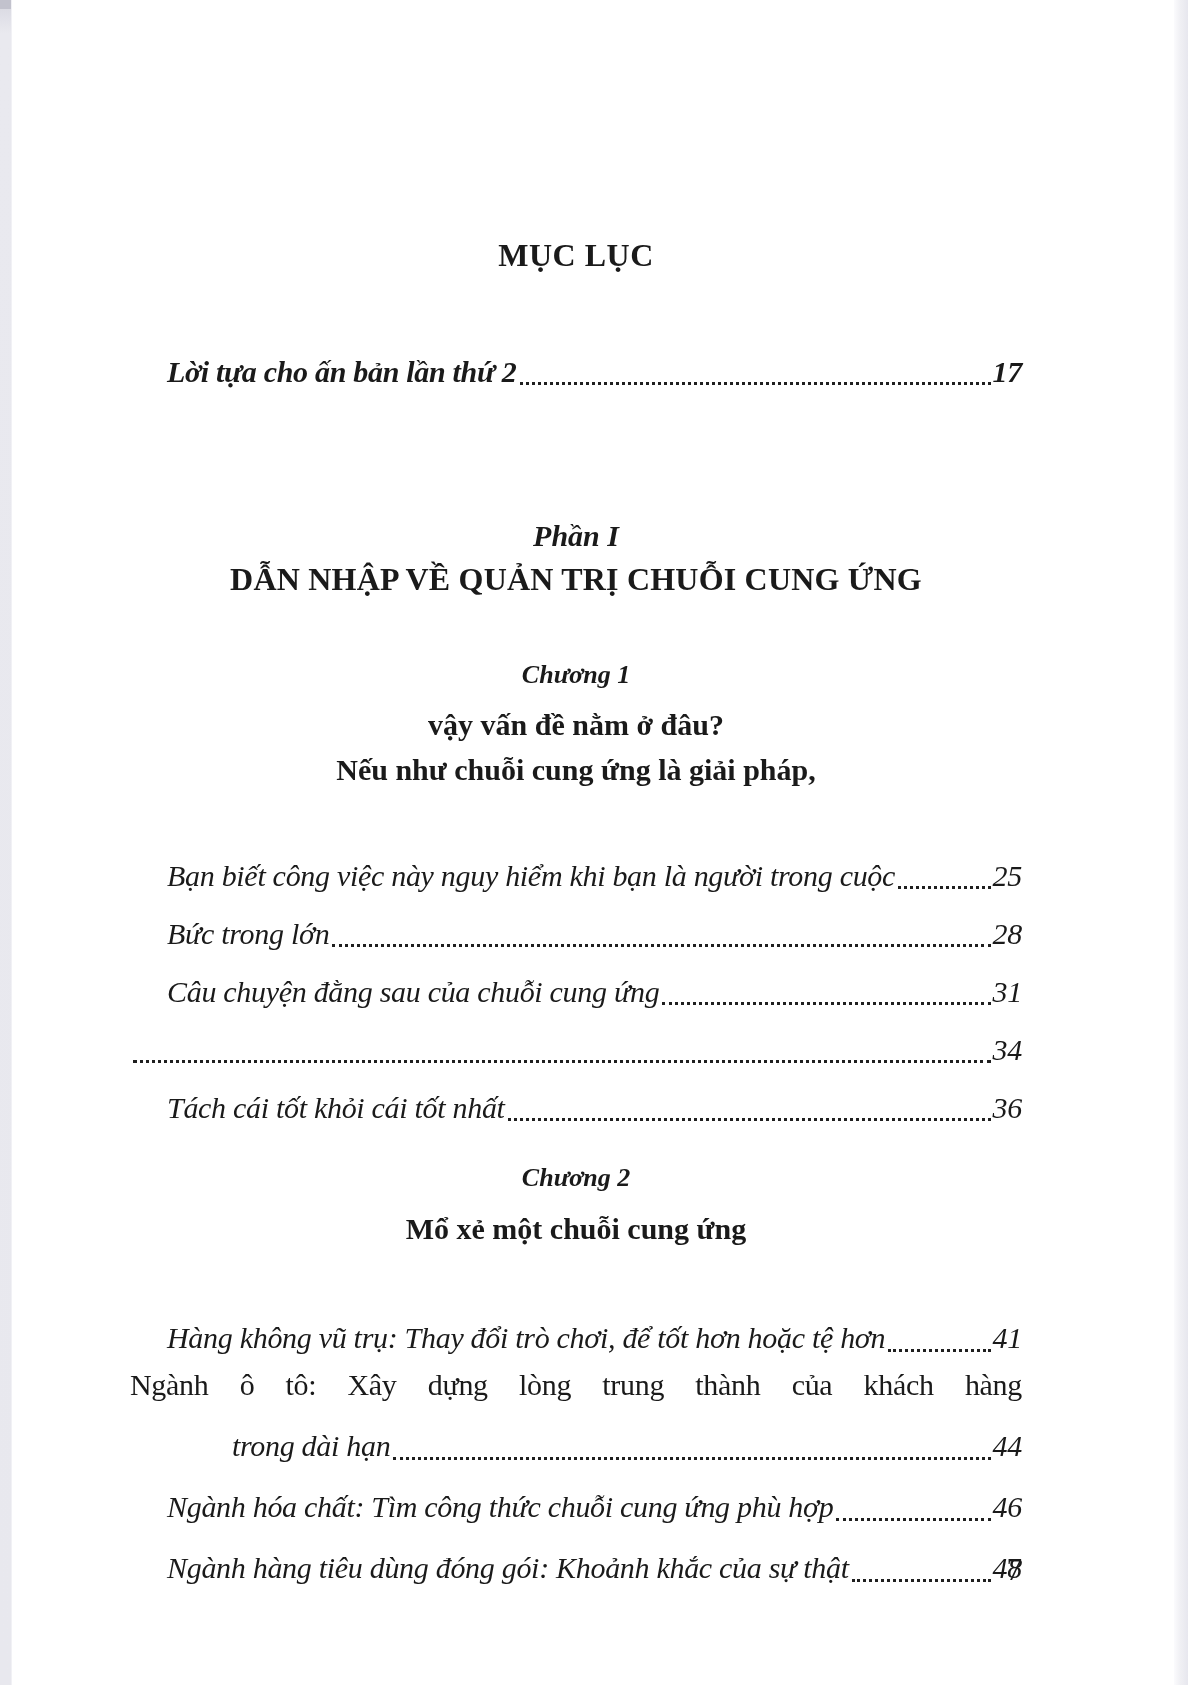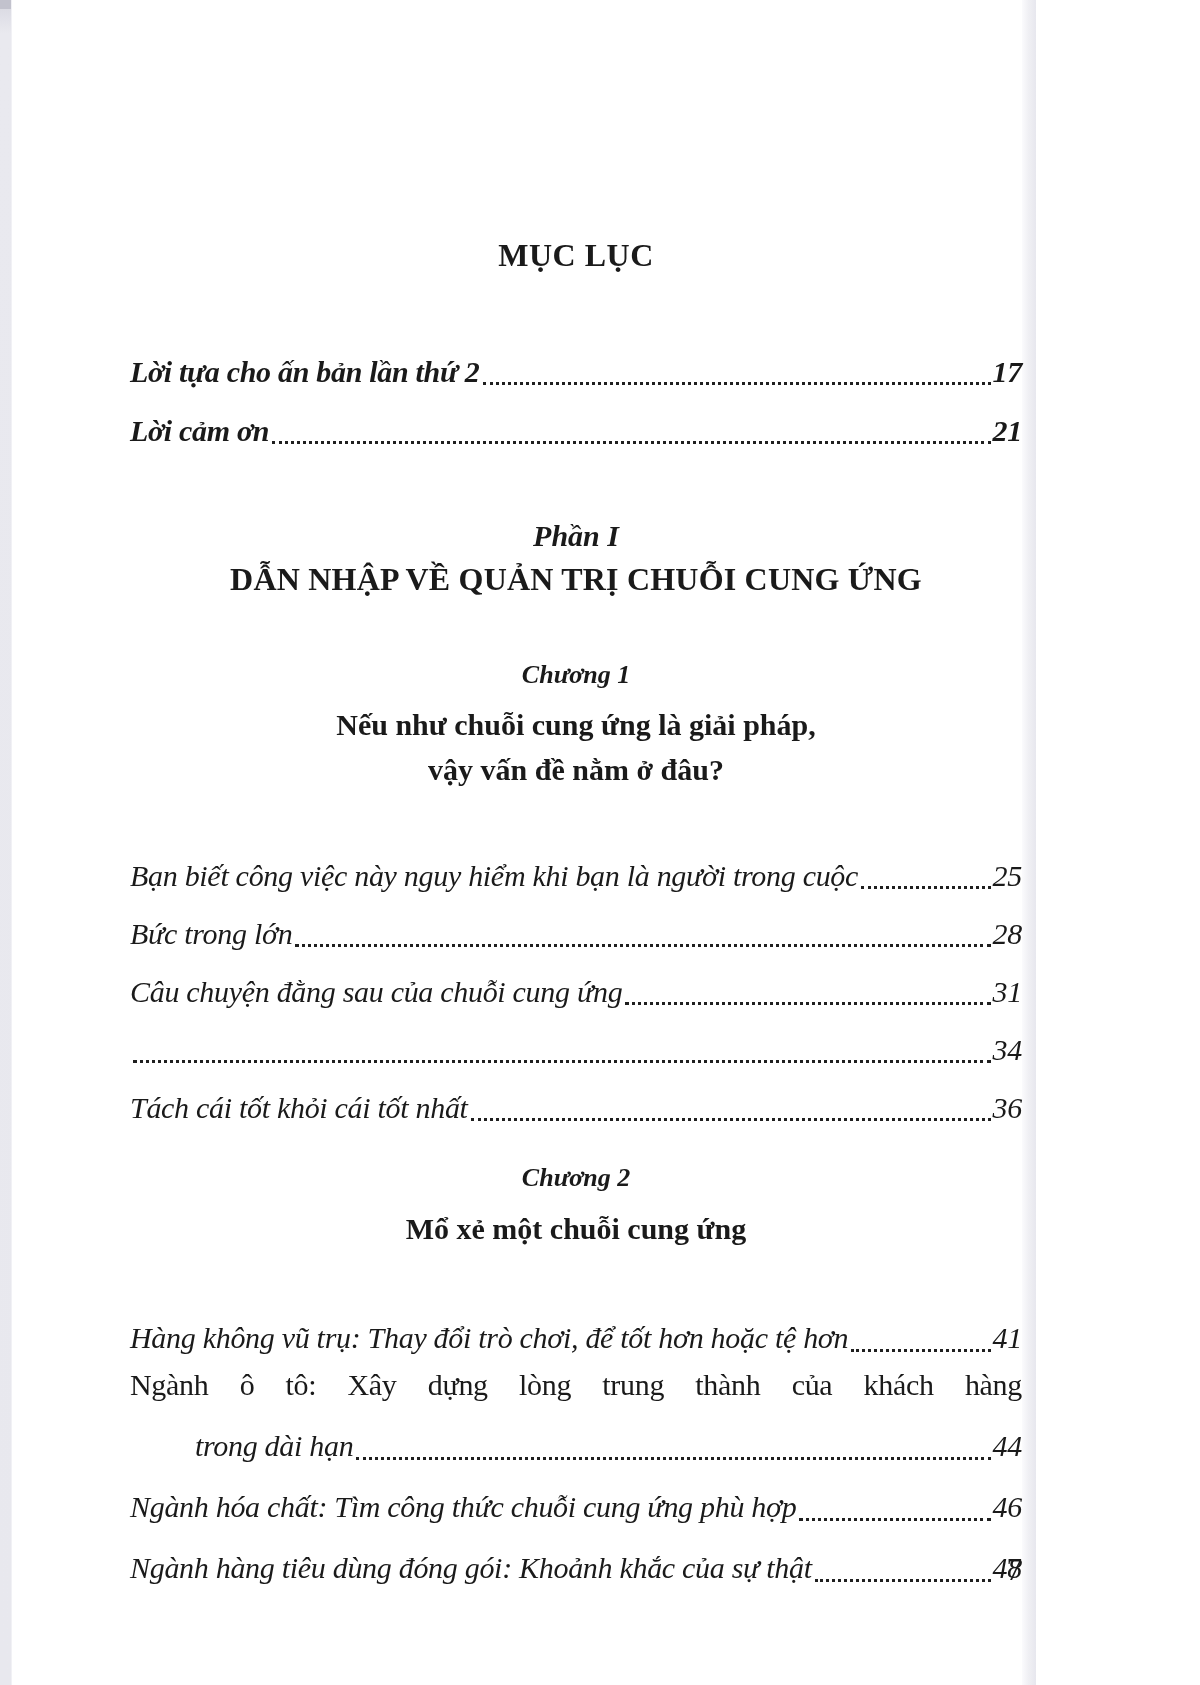--- a/index.html
+++ b/index.html
@@ -2,21 +2,21 @@
 <html lang="vi"><head>
 <meta charset="utf-8">
 <style>
   html, body {
     margin: 0;
     padding: 0;
     background: #ffffff;
   }
   .page {
     position: relative;
-    width: 1036px;
+    width: 1188px;
     height: 1685px;
     background: #ffffff;
     overflow: hidden;
     font-family: "Liberation Serif", "DejaVu Serif", serif;
     color: #1a1a1a;
   }
   
   .edge-left {
     position: absolute;
     left: 0; top: 0;
@@ -88,21 +88,21 @@
     font-size: 30px;
     letter-spacing: -0.3px;
     font-style: italic;
   }
   .rows-ch2 .row { line-height: 47px; }
   .rows-fm .row {
     line-height: 45px;
     font-weight: bold;
     font-style: italic;
   }
-  .lbl { white-space: nowrap; }
+  .lbl { white-space: nowrap; margin-left: 37px; }
   .dots {
     flex: 1;
     min-width: 14px;
     align-self: flex-end;
     border-bottom: 3px dotted #1f1f1f;
     margin: 0 2px 9px 3px;
     height: 0;
   }
   .pg { white-space: nowrap; margin-top: 14px; }
 
@@ -136,34 +136,29 @@
   <div class="content">
 
     <h1 class="block doc-title" style="top:236px;">MỤC LỤC</h1>
 
     <div class="block rows-fm" style="top:335px;">
       <div class="row">
         <span class="lbl">Lời tựa cho ấn bản lần thứ 2</span>
         <span class="dots"></span>
         <span class="pg">17</span>
       </div>
-      <div class="row">
-        <span class="lbl">Lời cảm ơn</span>
-        <span class="dots"></span>
-        <span class="pg">21</span>
-      </div>
     </div>
 
     <div class="block part-kicker" style="top:517px;">Phần I</div>
     <div class="block part-title" style="top:560px;">DẪN NHẬP VỀ QUẢN TRỊ CHUỖI CUNG ỨNG</div>
 
     <div class="block chapter-kicker" style="top:656px;">Chương 1</div>
     <div class="block" style="top:702px;">
+      <div class="chapter-title">vậy vấn đề nằm ở đâu?</div>
       <div class="chapter-title">Nếu như chuỗi cung ứng là giải pháp,</div>
-      <div class="chapter-title">vậy vấn đề nằm ở đâu?</div>
     </div>
 
     <div class="block rows-ch1" style="top:840px;">
       <div class="row">
         <span class="lbl">Bạn biết công việc này nguy hiểm khi bạn là người trong cuộc</span>
         <span class="dots"></span>
         <span class="pg">25</span>
       </div>
       <div class="row">
         <span class="lbl">Bức trong lớn</span>

